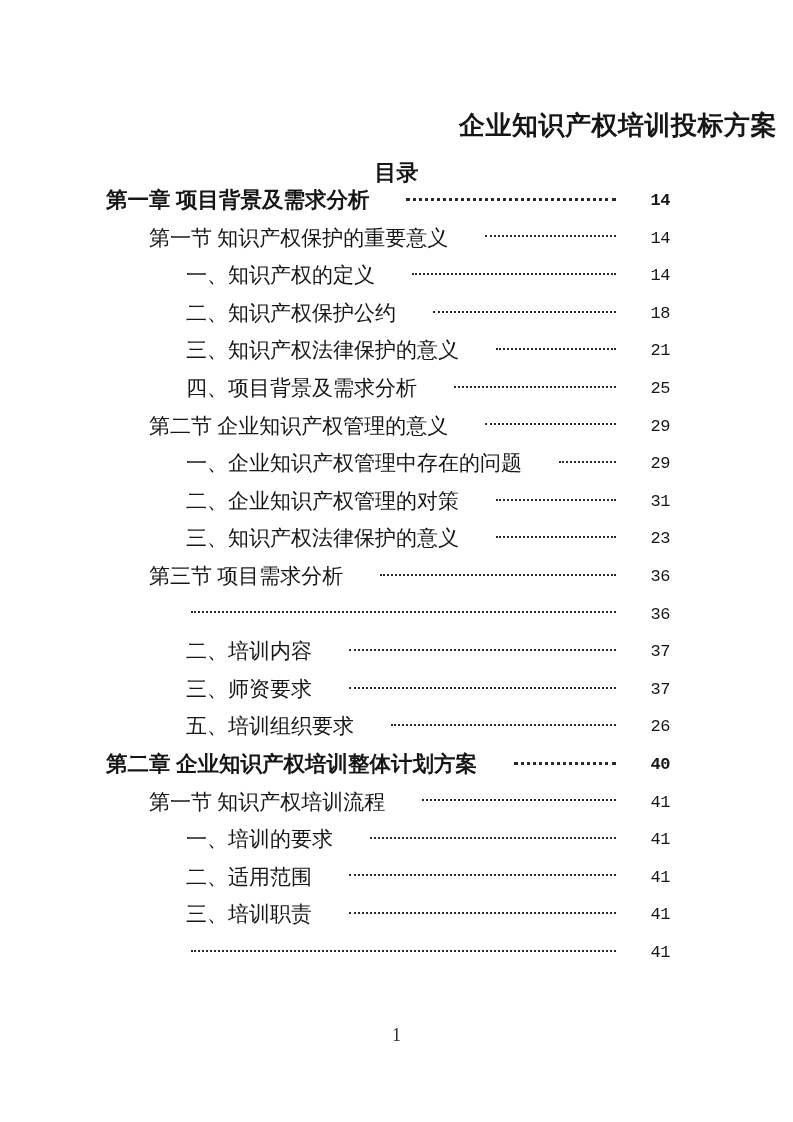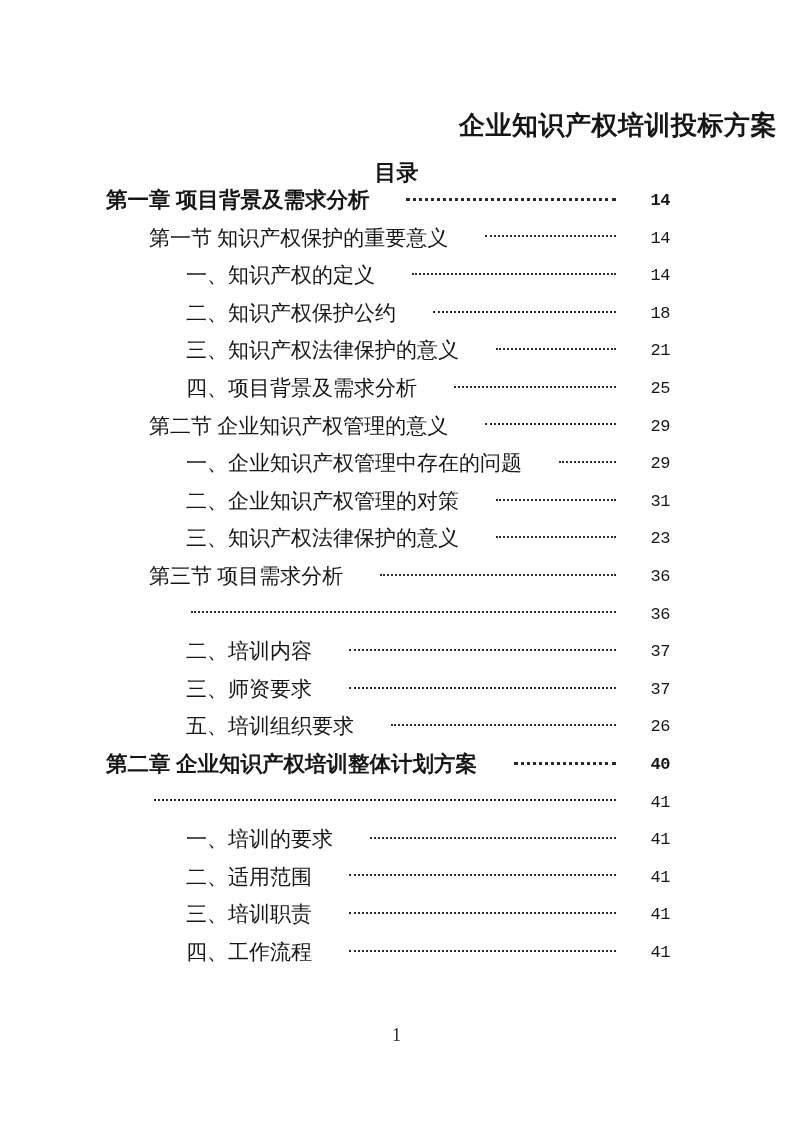--- a/index.html
+++ b/index.html
@@ -177,39 +177,39 @@
     <span class="toc-label">五、培训组织要求</span>
     <span class="toc-leader"></span>
     <span class="toc-page">26</span>
   </div>
       <div class="toc-row level-chapter">
     <span class="toc-label">第二章 企业知识产权培训整体计划方案</span>
     <span class="toc-leader"></span>
     <span class="toc-page">40</span>
   </div>
       <div class="toc-row level-section">
+    <span class="toc-label">第一节 知识产权培训流程</span>
     <span class="toc-leader"></span>
     <span class="toc-page">41</span>
   </div>
       <div class="toc-row level-item">
     <span class="toc-label">一、培训的要求</span>
     <span class="toc-leader"></span>
     <span class="toc-page">41</span>
   </div>
       <div class="toc-row level-item">
     <span class="toc-label">二、适用范围</span>
     <span class="toc-leader"></span>
     <span class="toc-page">41</span>
   </div>
       <div class="toc-row level-item">
     <span class="toc-label">三、培训职责</span>
     <span class="toc-leader"></span>
     <span class="toc-page">41</span>
   </div>
       <div class="toc-row level-item">
-    <span class="toc-label">四、工作流程</span>
     <span class="toc-leader"></span>
     <span class="toc-page">41</span>
   </div>
     </nav>
 
   <div class="page-footer">1</div>
 </div>
 
 </body></html>

